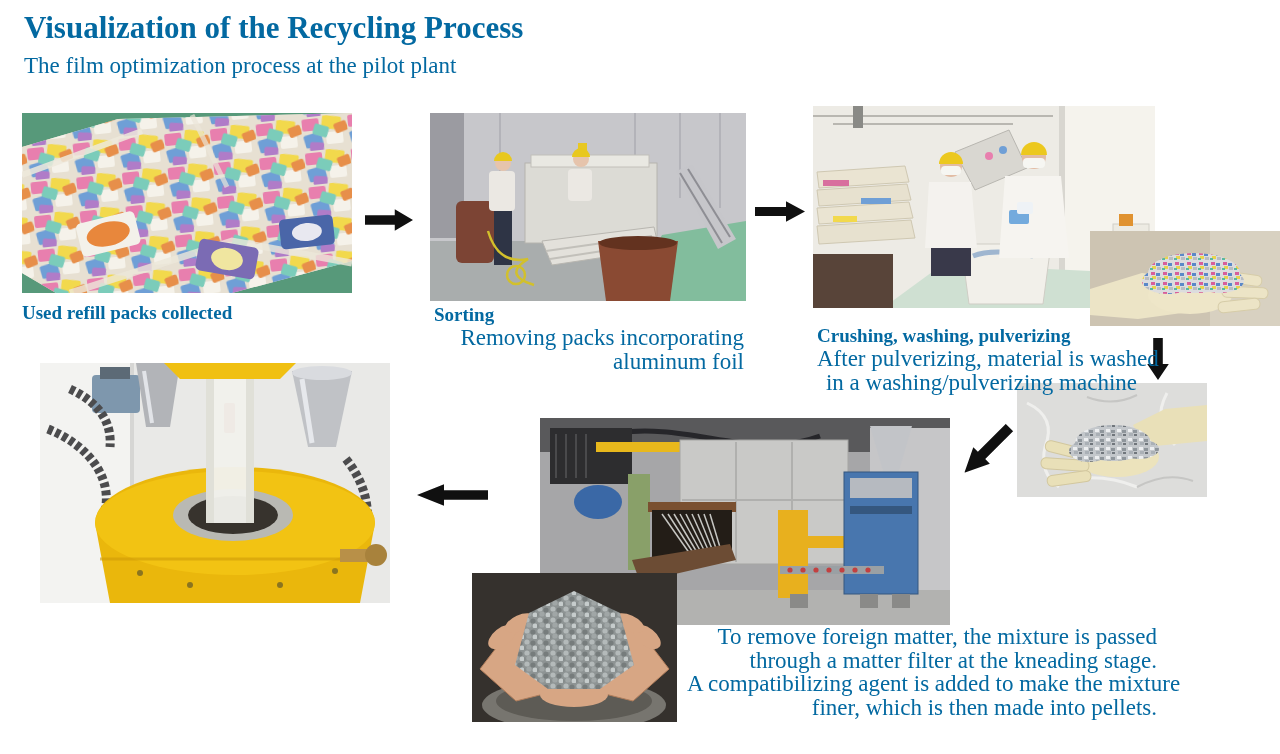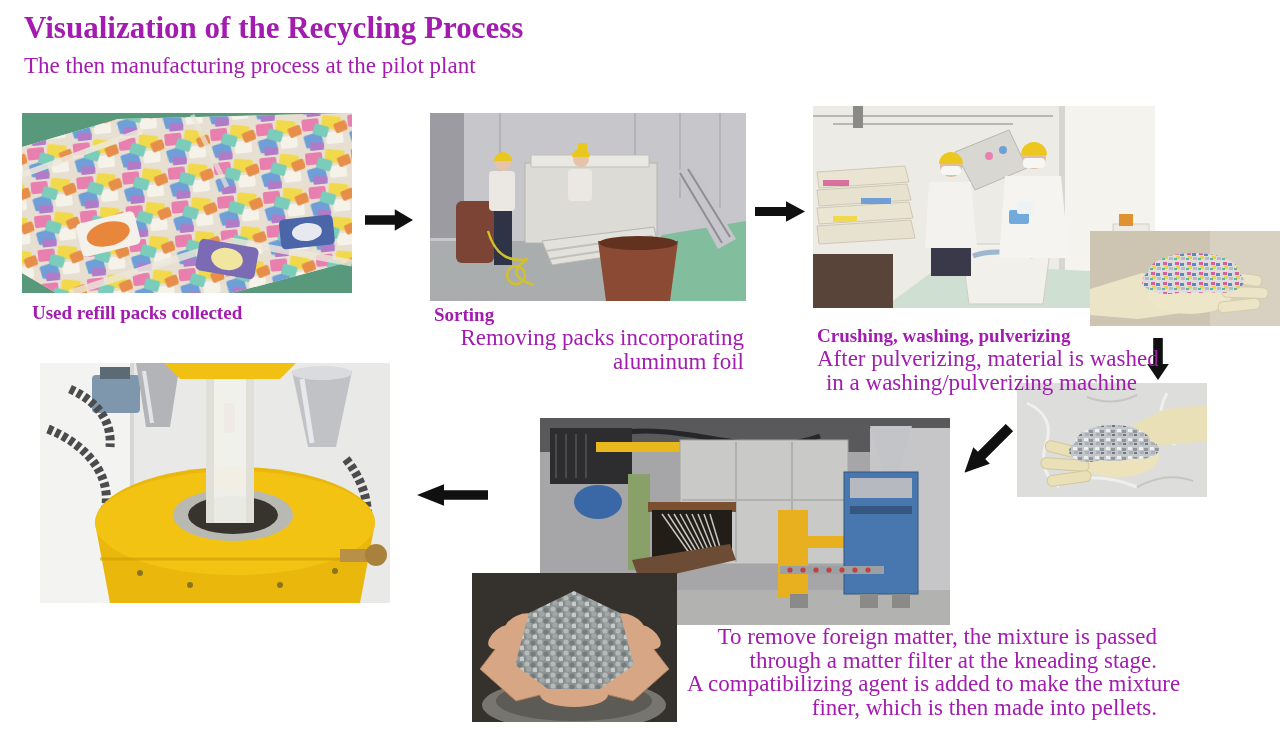--- a/index.html
+++ b/index.html
@@ -1,35 +1,35 @@
 <!DOCTYPE html>
 <html><head>
 <meta charset="utf-8">
 <style>
   html,body{margin:0;padding:0;background:#ffffff;}
   .canvas{position:relative;width:1280px;height:754px;background:#ffffff;overflow:hidden;
-          font-family:"Liberation Serif","DejaVu Serif",serif;color:#a21caf;}
+          font-family:"Liberation Serif","DejaVu Serif",serif;color:#0369a1;}
   .page-title{position:absolute;left:24px;top:10px;margin:0;font-size:31px;font-weight:bold;
               font-family:"Liberation Serif","DejaVu Serif",serif;white-space:nowrap;}
   .page-subtitle{position:absolute;left:24px;top:53px;font-size:23px;white-space:nowrap;}
   .photo{position:absolute;margin:0;padding:0;overflow:hidden;background:#ddd;}
   .photo svg{display:block;width:100%;height:100%;}
   .caption{position:absolute;}
   .cap-title{font-size:19px;font-weight:bold;line-height:23px;white-space:nowrap;}
   .cap-line{font-size:23px;line-height:23.5px;white-space:nowrap;text-align:right;}
   .arrow{position:absolute;background:#101010;
          clip-path:polygon(0 30%,62% 30%,62% 5%,100% 50%,62% 95%,62% 70%,0 70%);}
 </style>
 </head>
 <body>
 
 <div class="canvas">
 
   <h1 class="page-title">Visualization of the Recycling Process</h1>
-  <div class="page-subtitle">The then manufacturing process at the pilot plant</div>
+  <div class="page-subtitle">The film optimization process at the pilot plant</div>
 
   <figure class="photo" style="left:22px;top:113px;width:330px;height:180px">
     <svg viewBox="0 0 330 180" preserveAspectRatio="none">
       <defs>
         <pattern id="pk" width="46" height="34" patternUnits="userSpaceOnUse" patternTransform="rotate(-6)">
           <rect width="46" height="34" fill="#e7e0d2"></rect>
           <rect x="1" y="2" width="17" height="12" rx="2" fill="#e87fae"></rect>
           <rect x="21" y="1" width="19" height="13" rx="2" fill="#f2d94c" transform="rotate(12 30 7)"></rect>
           <rect x="2" y="17" width="18" height="13" rx="2" fill="#6f9fd6" transform="rotate(-11 11 23)"></rect>
           <rect x="24" y="17" width="17" height="12" rx="2" fill="#f5f2ea"></rect>
@@ -331,21 +331,21 @@
       <circle cx="336" cy="192" r="11" fill="#a8823c"></circle>
     </svg>
   </figure>
 
   <div class="arrow" style="left:365px;top:208px;width:48px;height:24px"></div>
   <div class="arrow" style="left:755px;top:200px;width:50px;height:23px"></div>
   <div class="arrow" style="left:1137px;top:347px;width:42px;height:24px;transform:rotate(90deg)"></div>
   <div class="arrow" style="left:955px;top:437px;width:64px;height:26px;transform:rotate(135deg)"></div>
   <div class="arrow" style="left:417px;top:483px;width:71px;height:24px;transform:rotate(180deg)"></div>
 
-  <div class="caption" style="left:32px;top:301px;width:345px">
+  <div class="caption" style="left:22px;top:301px;width:345px">
     <div class="cap-title">Used refill packs collected</div>
   </div>
 
   <div class="caption" style="left:434px;top:303px;width:310px">
     <div class="cap-title">Sorting</div>
     <div class="cap-line">Removing packs incorporating</div>
     <div class="cap-line">aluminum foil</div>
   </div>
 
   <div class="caption" style="left:817px;top:324px;width:320px">

